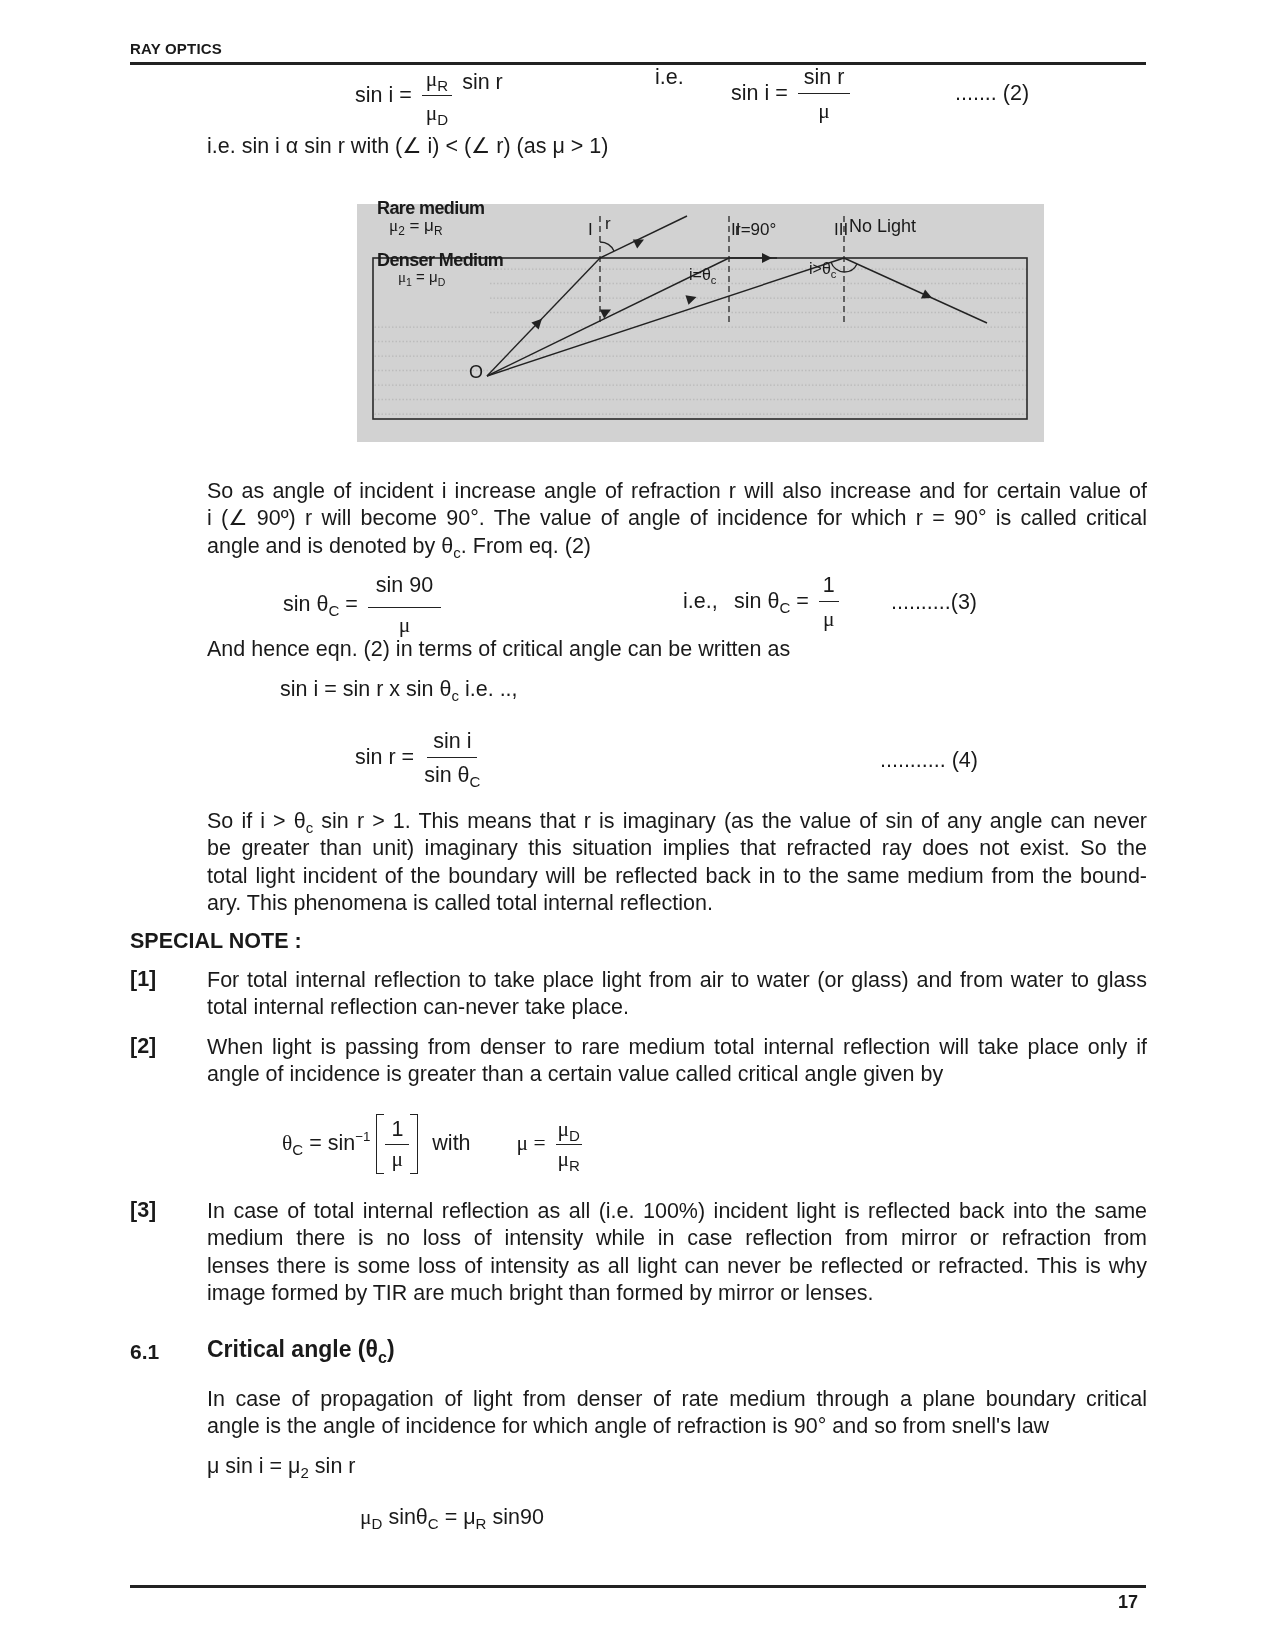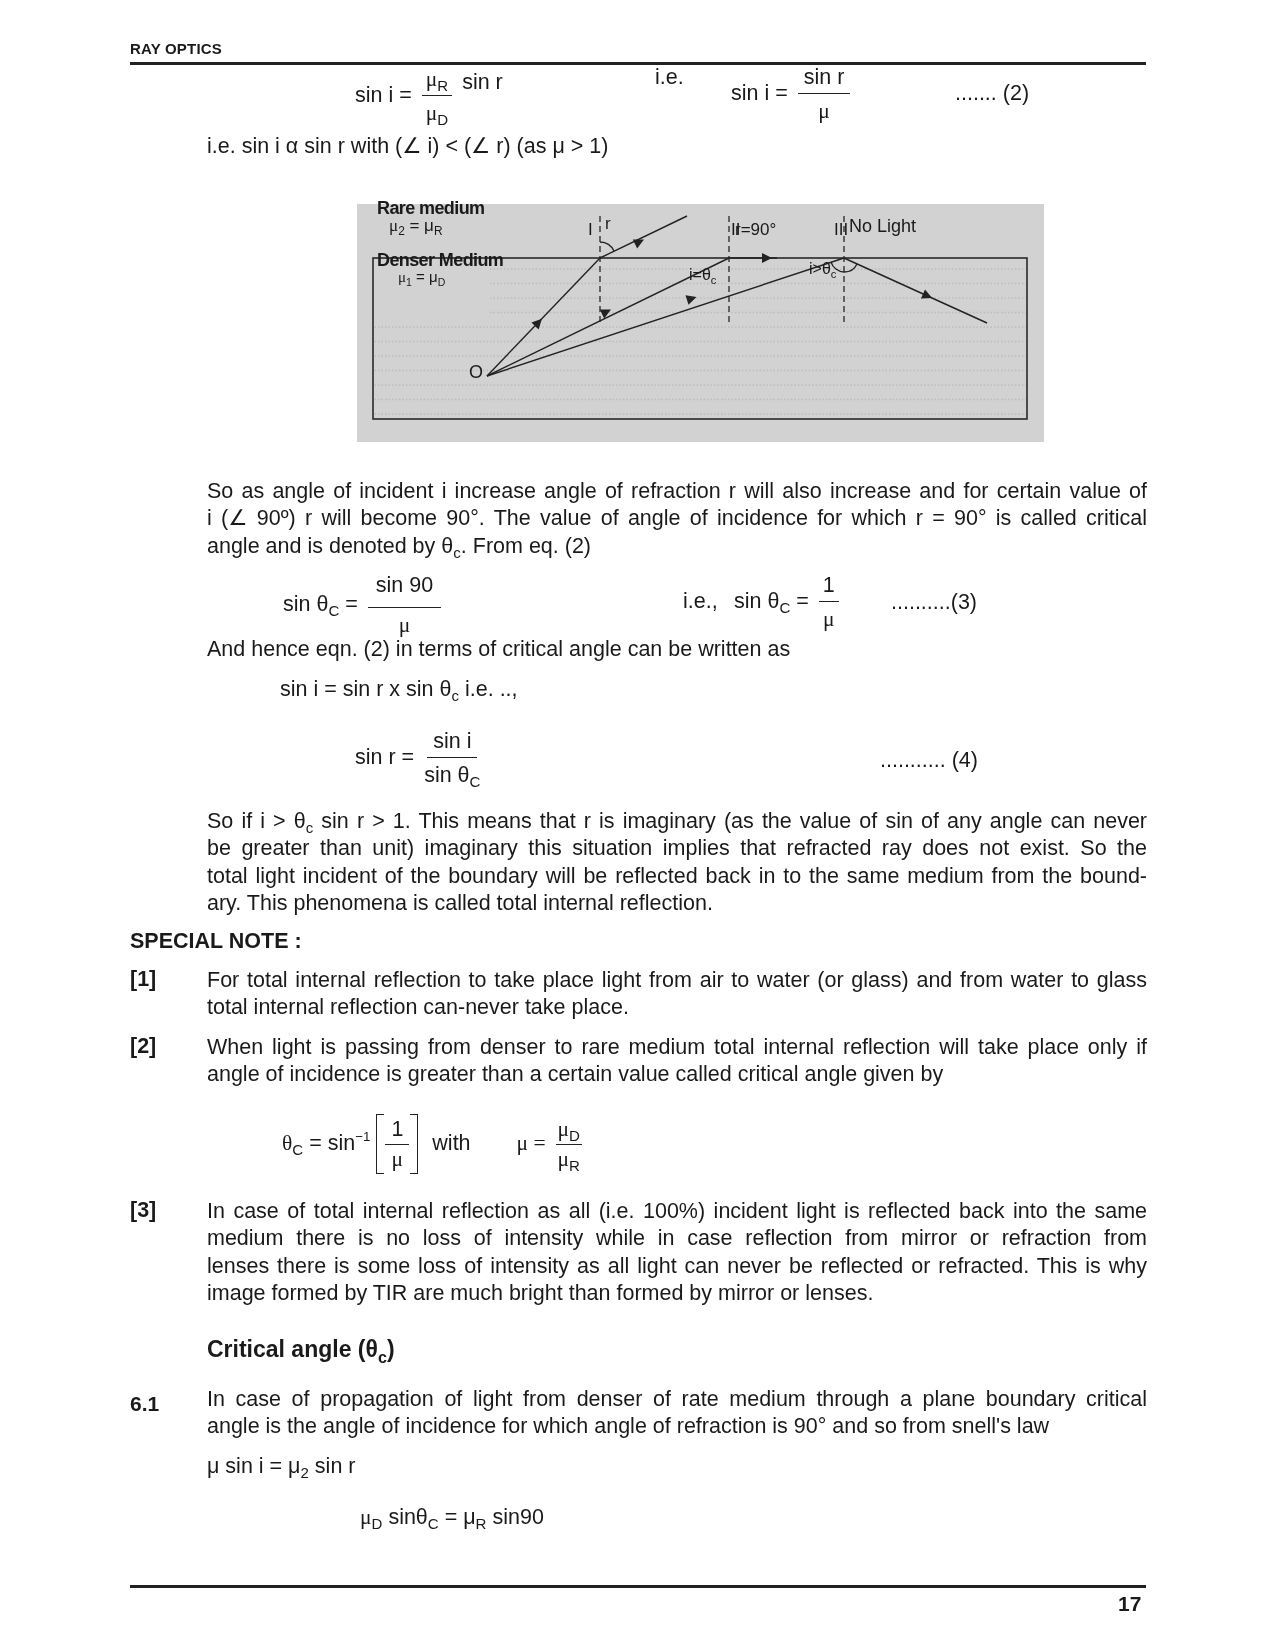--- a/index.html
+++ b/index.html
@@ -3,21 +3,21 @@
 <meta charset="utf-8">
 <style>
   html, body { margin: 0; padding: 0; background: #ffffff; }
   body { width: 1275px; height: 1650px; position: relative; overflow: hidden;
          font-family: "Liberation Sans", sans-serif; color: #1a1a1a; }
   .abs { position: absolute; white-space: nowrap; }
   .txt { font-size: 21.5px; line-height: 27.5px; }
   .serif { font-family: "Liberation Serif", "DejaVu Serif", serif; }
   .rule { position: absolute; left: 130px; width: 1016px; height: 3px; background: #222; }
   .header { font-size: 15px; font-weight: bold; letter-spacing: 0.2px; }
-  .pnum { font-size: 21px; font-weight: bold; }
+  .pnum { font-size: 18px; font-weight: bold; }
   .para { position: absolute; left: 207px; width: 940px; font-size: 21.5px; line-height: 27.4px;
           text-align: justify; white-space: normal; }
   .frac { display: inline-flex; flex-direction: column; align-items: center; vertical-align: middle; margin: 0 4px; }
   .frac .num { padding: 0 4px 3px 4px; border-bottom: 1.4px solid #222; line-height: 26px; }
   .frac .den { padding-top: 4px; line-height: 26px; }
   sub { font-size: 70%; vertical-align: -0.35em; line-height: 0; }
   sup { font-size: 62%; vertical-align: 0.7em; line-height: 0; }
   .bold { font-weight: bold; }
   .note-label { position: absolute; left: 130px; font-size: 21.5px; font-weight: bold; }
   .bracket-wrap { display: inline-flex; align-items: center; vertical-align: middle; }
@@ -177,21 +177,21 @@
 </div>
 
 <div class="note-label" style="top:1198px;">[3]</div>
 <div class="para" style="top:1198px;">
   <div style="text-align-last:justify;">In case of total internal reflection as all (i.e. 100%) incident light is reflected back into the same</div>
   <div style="text-align-last:justify;">medium there is no loss of intensity while in case reflection from mirror or refraction from</div>
   <div style="text-align-last:justify;">lenses there is some loss of intensity as all light can never be reflected or refracted. This is why</div>
   <div>image formed by TIR are much bright than formed by mirror or lenses.</div>
 </div>
 
-<div class="abs bold" style="left:130px; top:1392px; font-size:21px;text-align:center;">6.1</div>
+<div class="abs bold" style="left:130px; top:1340px; font-size:21px;text-align:center;">6.1</div>
 <div class="abs bold" style="left:207px; top:1336px; font-size:23px;text-align:center;"><span>Critical angle (θ</span><sub>c</sub><span>)</span></div>
 
 <div class="para" style="top:1386px;">
   <div style="text-align-last:justify;">In case of propagation of light from denser of rate medium through a plane boundary critical</div>
   <div>angle is the angle of incidence for which angle of refraction is 90° and so from snell's law</div>
 </div>
 
 <div class="abs txt" style="left:207px; top:1453px;"><span>μ  sin i = μ</span><sub>2</sub><span> sin r</span></div>
 
 <div class="abs txt" style="left:360px; top:1504px;">

